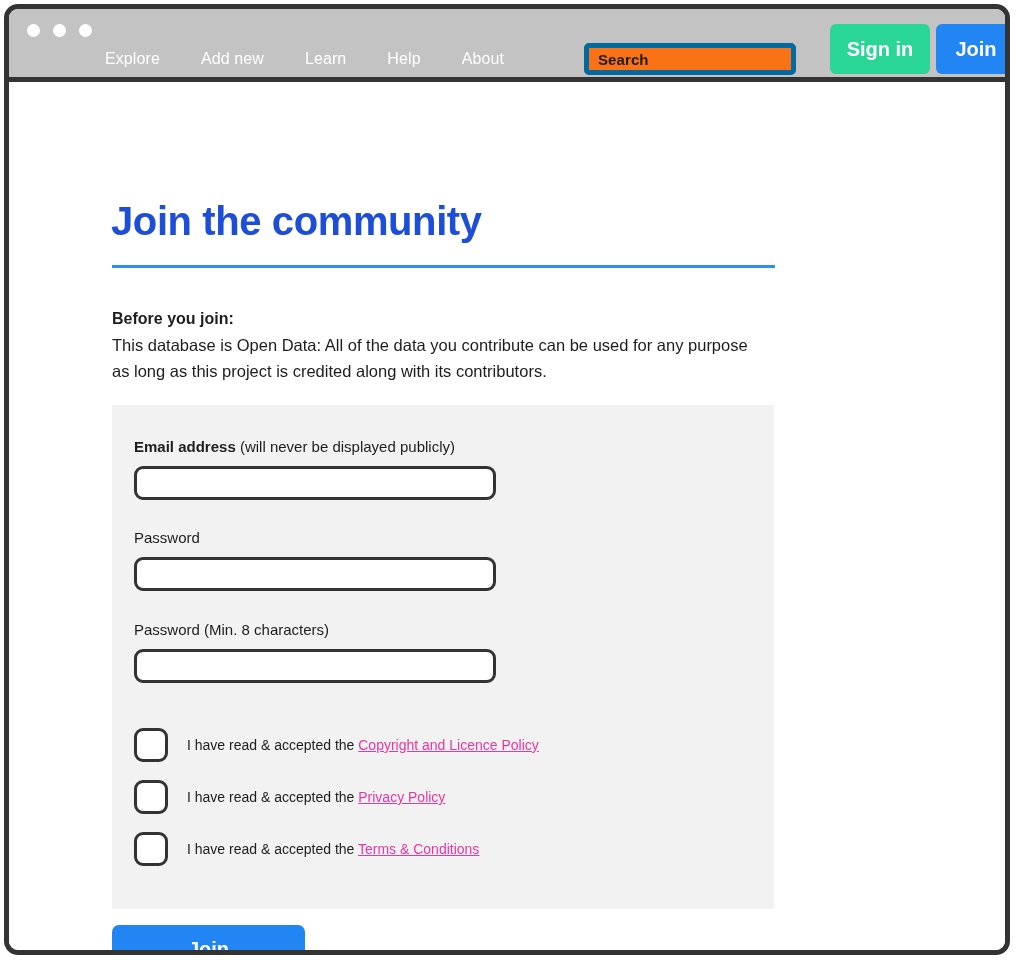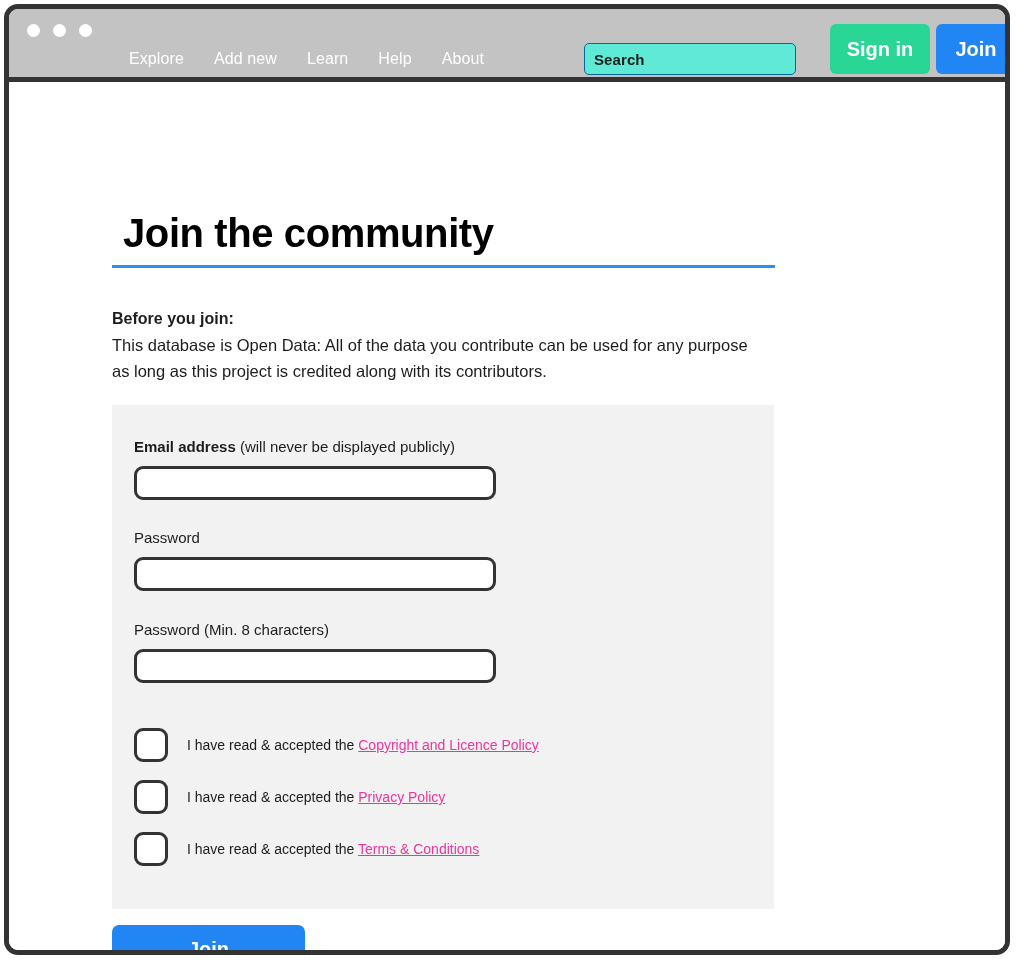--- a/index.html
+++ b/index.html
@@ -48,41 +48,40 @@
     height: 13px;
     border-radius: 50%;
     background: #ffffff;
   }
   .nav-links {
     position: absolute;
     left: 96px;
     top: 40px;
     display: flex;
     align-items: center;
-    gap: 30px;
-    margin-left: 24px;
+    gap: 41px;
   }
   .nav-link {
     color: #ffffff;
     font-size: 16px;
     line-height: 19px;
     letter-spacing: 0.1px;
     cursor: pointer;
     white-space: nowrap;
   }
 
   .search-box {
     position: absolute;
     left: 575px;
     top: 34px;
     width: 212px;
     height: 32px;
     box-sizing: border-box;
-    background: #5eead4;
-    border: 1px solid #0369a1;
+    background: #f97316;
+    border: 5px solid #0369a1;
     border-radius: 5px;
     display: flex;
     align-items: center;
     padding: 8px 9px;
   }
   .search-placeholder {
     color: #1d1d1d;
     font-size: 15px;
     font-weight: bold;
     letter-spacing: 0.1px;
@@ -119,23 +118,23 @@
     background: #ffffff;
     height: 868px;
   }
 
   .page-title {
     position: absolute;
     left: 98px;
     top: 113px;
     font-size: 40px;
     font-weight: bold;
-    color: #000000;
+    color: #1d4ed8;
     letter-spacing: -0.4px;
-    margin: 16px;
+    margin: 4px;
   }
   .title-rule {
     position: absolute;
     left: 103px;
     top: 183px;
     width: 663px;
     height: 3px;
     background: #2f8ef4;
   }
 

